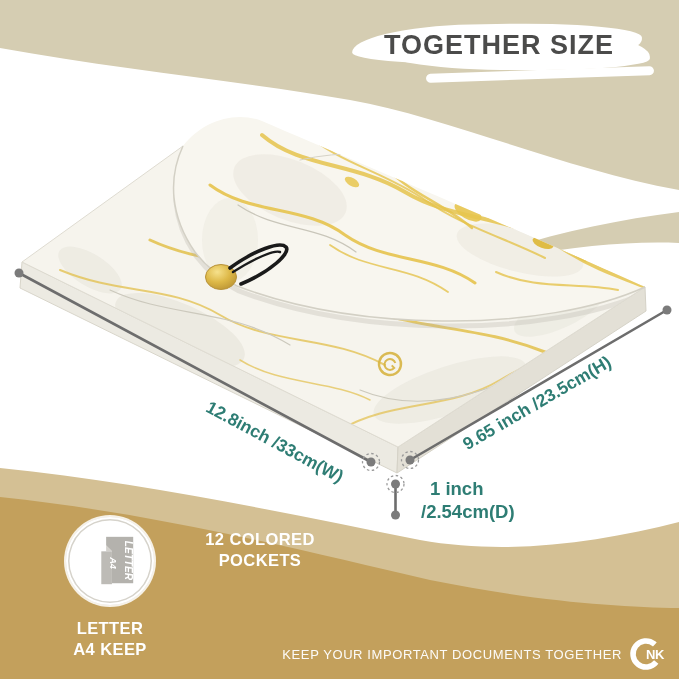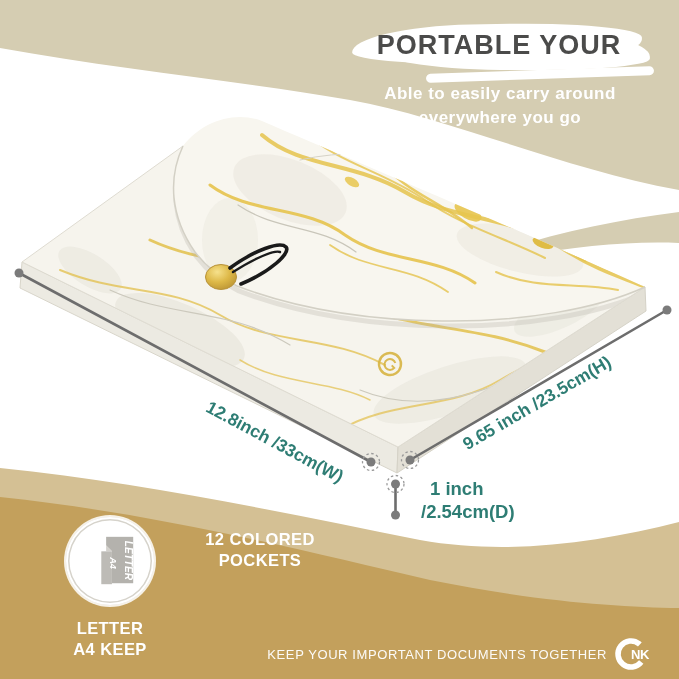--- a/index.html
+++ b/index.html
@@ -23,21 +23,21 @@
   .badge{position:absolute;width:130px;text-align:center;}
   .badge-1{left:45px;top:517px;text-align:center;}
   .badge-2{left:195px;top:516px;}
   .badge-circle{width:88px;height:88px;border-radius:50%;background:#fff;margin:0 auto;
                 display:flex;align-items:center;justify-content:center;
                 box-shadow:0 0 0 2px rgba(255,255,255,.85), inset 0 0 0 2px #fff, inset 0 0 0 3.5px #d6d3cb;}
   .badge-label{margin-top:13px;color:#fff;font-size:16.5px;font-weight:bold;letter-spacing:.4px;line-height:1.25;}
   .badge-label span{display:block;}
 
   
-  .footer{position:absolute;left:0;right:25px;bottom:5px;display:flex;justify-content:flex-end;
+  .footer{position:absolute;left:0;right:10px;bottom:5px;display:flex;justify-content:flex-end;
           align-items:center;gap:7px;color:#fff;}
   .tagline{font-size:13px;letter-spacing:.6px;opacity:.96;}
 
   .dim{font-family:"Liberation Sans",sans-serif;font-weight:bold;font-size:17.5px;fill:#2e7d74;}
   .dim-d{font-size:18.5px;}
   .icon-txt{font-family:"Liberation Sans",sans-serif;font-weight:bold;font-style:italic;fill:#fff;}
 </style>
 </head>
 <body>
 
@@ -152,25 +152,21 @@
     <text class="dim" x="272" y="447" text-anchor="middle" transform="rotate(28.2 272 447)">12.8inch /33cm(W)</text>
     <text class="dim" x="540" y="408" text-anchor="middle" transform="rotate(-30.3 540 408)">9.65 inch /23.5cm(H)</text>
     <text class="dim dim-d" x="430" y="495">1 inch</text>
     <text class="dim dim-d" x="421" y="518">/2.54cm(D)</text>
   </svg>
 
   <div class="brush">
     <div class="paint b1"></div>
     <div class="paint b2"></div>
     <div class="tail"></div>
-    <h1 class="title">PORTABLE YOUR</h1>
-  </div>
-  <div class="subtitle">
-    <span>Able to easily carry around</span>
-    <span>everywhere you go</span>
+    <h1 class="title">TOGETHER SIZE</h1>
   </div>
 
   <div class="badge badge-1">
     <div class="badge-circle">
       <svg width="58" height="58" viewBox="0 0 60 60">
         <rect x="26" y="5" width="28" height="48" fill="#b4b2ad"></rect>
         <text class="icon-txt" font-size="10.5" transform="translate(46,9) rotate(90)">LETTER</text>
         <path d="M8,14 L26,14 L32,20 L32,54 L8,54 Z" fill="#fff"></path>
         <path d="M26,14 L32,20 L26,20 Z" fill="#d2d0cb"></path>
         <rect x="21" y="20" width="11" height="34" fill="#bdbbb6"></rect>

